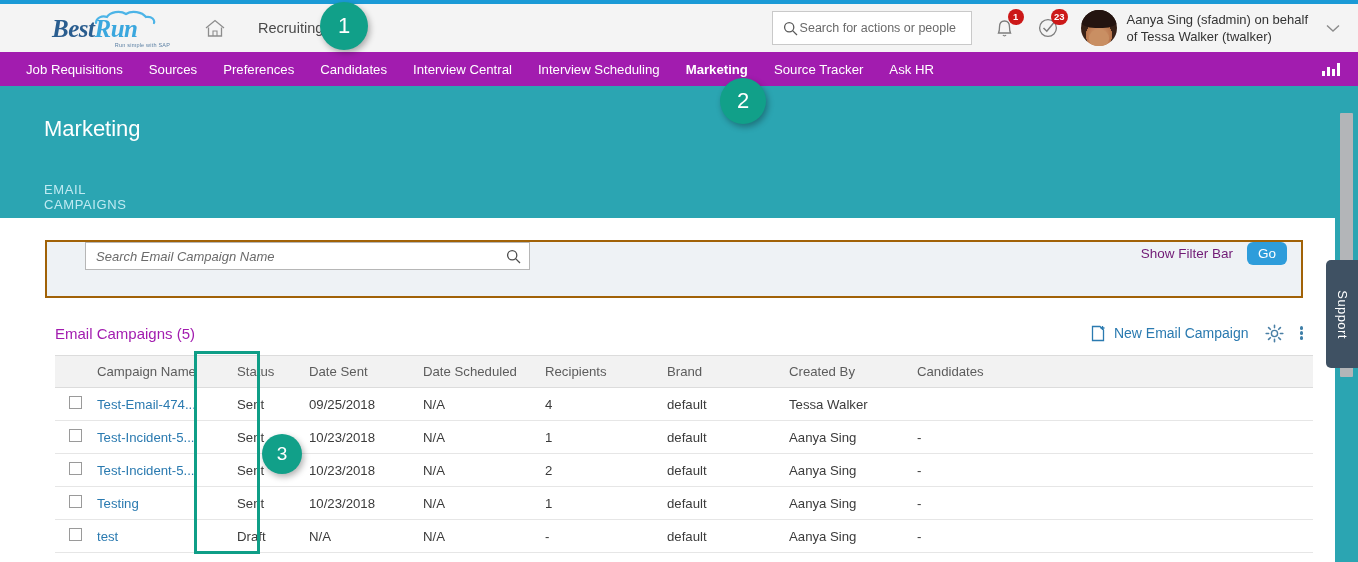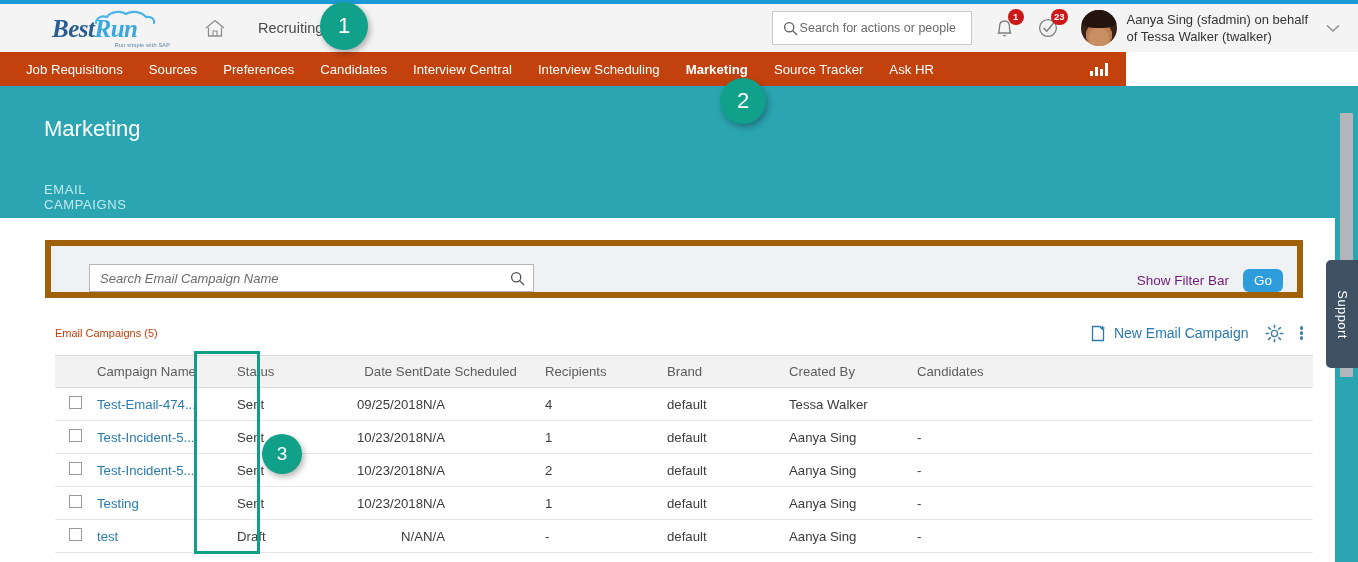--- a/index.html
+++ b/index.html
@@ -81,22 +81,22 @@
     border-radius: 50% 50% 40% 40%; background:#241410;
   }
   .user-name {
     margin-left: 10px; font-size: 13px; color: #333; line-height: 17px;
     max-width: 230px;
   }
   .user-caret { margin-left: 18px; margin-right: 8px; }
 
   
   .navbar {
-    position: absolute; top: 52px; left: 0; width: 1126px; height: 34px;
-    background: #c2410c; display: flex; align-items: center;
+    position: absolute; top: 52px; left: 0; width: 1358px; height: 34px;
+    background: #a21caf; display: flex; align-items: center;
   }
   .navbar .nav-item {
     color: #ffffff; font-size: 13.2px; margin-right: 26px; white-space: nowrap;
   }
   .navbar .nav-item:first-child { margin-left: 26px; }
   .navbar .nav-item.active { font-weight: bold; }
   .nav-chart-icon { margin-left: auto; margin-right: 18px; display:flex; align-items:flex-end; gap:2px; height:14px;}
   .nav-chart-icon i { display:block; width:3px; background:#ffffff; }
 
   
@@ -114,43 +114,43 @@
     padding-bottom: 9px; border-bottom: 4px solid #7fd9e8; width: 128px;
   }
 
   
   .content {
     position: absolute; top: 218px; left: 10px; width: 1325px; height: 344px;
     background: #ffffff;
   }
   .filter-bar {
     position: absolute; top: 22px; left: 35px; width: 1258px; height: 58px;
-    background: #eef2f5; border: 6px solid #a16207;
-    display: flex; align-items: flex-end;
+    background: #eef2f5; border: 2px solid #a16207;
+    display: flex; align-items: flex-start;
   }
   .campaign-search {
     margin-left: 38px; width: 445px; height: 28px; background: #fff;
     border: 1px solid #b6b6b6; display: flex; align-items: center;
     padding: 0 8px 0 10px;
   }
   .campaign-search .ph {
     font-size: 13px; font-style: italic; color: #6b6b6b; flex: 1;
   }
   .filter-right { margin-left: auto; display: flex; align-items: center; padding-right: 14px; gap: 14px; }
   .filter-right .lbl { font-size: 13.5px; color: #701a75; }
   .go-btn {
     background: #2e9ddb; color: #fff; font-size: 13.5px;
     padding: 4px 11px; border: none; border-radius: 6px; cursor: pointer;
   }
 
   .table-header-row {
     position: absolute; top: 96px; left: 45px; width: 1248px; height: 38px;
     display: flex; align-items: center; justify-content: space-between;
   }
-  .table-title { font-size: 11px; color: #c2410c; }
+  .table-title { font-size: 15px; color: #a21caf; }
   .table-actions { display: flex; align-items: center; gap: 16px; }
   .new-campaign {
     display: flex; align-items: center; gap: 7px;
     color: #2a7ab0; font-size: 14px; cursor: pointer;
   }
   .gear, .kebab { color: #4a7fa5; display:flex; align-items:center; cursor:pointer; }
   .kebab i { display:block; width:3.5px; height:3.5px; border-radius:50%; background:#3f7fa8; margin:1.6px 0;}
 
   
   .grid { position: absolute; top: 137px; left: 45px; width: 1258px; }
@@ -164,21 +164,21 @@
     border-bottom: 1px solid #e6e6e6; font-size: 13.2px; color: #3b3b3b;
     background: #fff;
   }
   .c-check { width: 42px; padding-left: 14px; }
   .c-check .box {
     width: 13px; height: 13px; border: 1px solid #9a9a9a; background: #fff;
     display: inline-block; cursor: pointer;
   }
   .c-name   { width: 140px; }
   .c-status { width: 66px; }
-  .c-sent   { width: 120px; padding-left: 6px; text-align: right; }
+  .c-sent   { width: 120px; padding-left: 6px; }
   .c-sched  { width: 122px; }
   .c-recip  { width: 122px; }
   .c-brand  { width: 122px; }
   .c-by     { width: 128px; }
   .c-desc   { flex: 1; }
   .grid-row .c-name a { color: #2a7ab0; text-decoration: none; cursor: pointer; }
   .grid-row .c-desc { color: #3b3b3b; white-space: nowrap; overflow: hidden; text-overflow: ellipsis; }
   .grid-foot { height: 18px; border-bottom: 1px solid #e6e6e6; background:#fff; }
 
   

